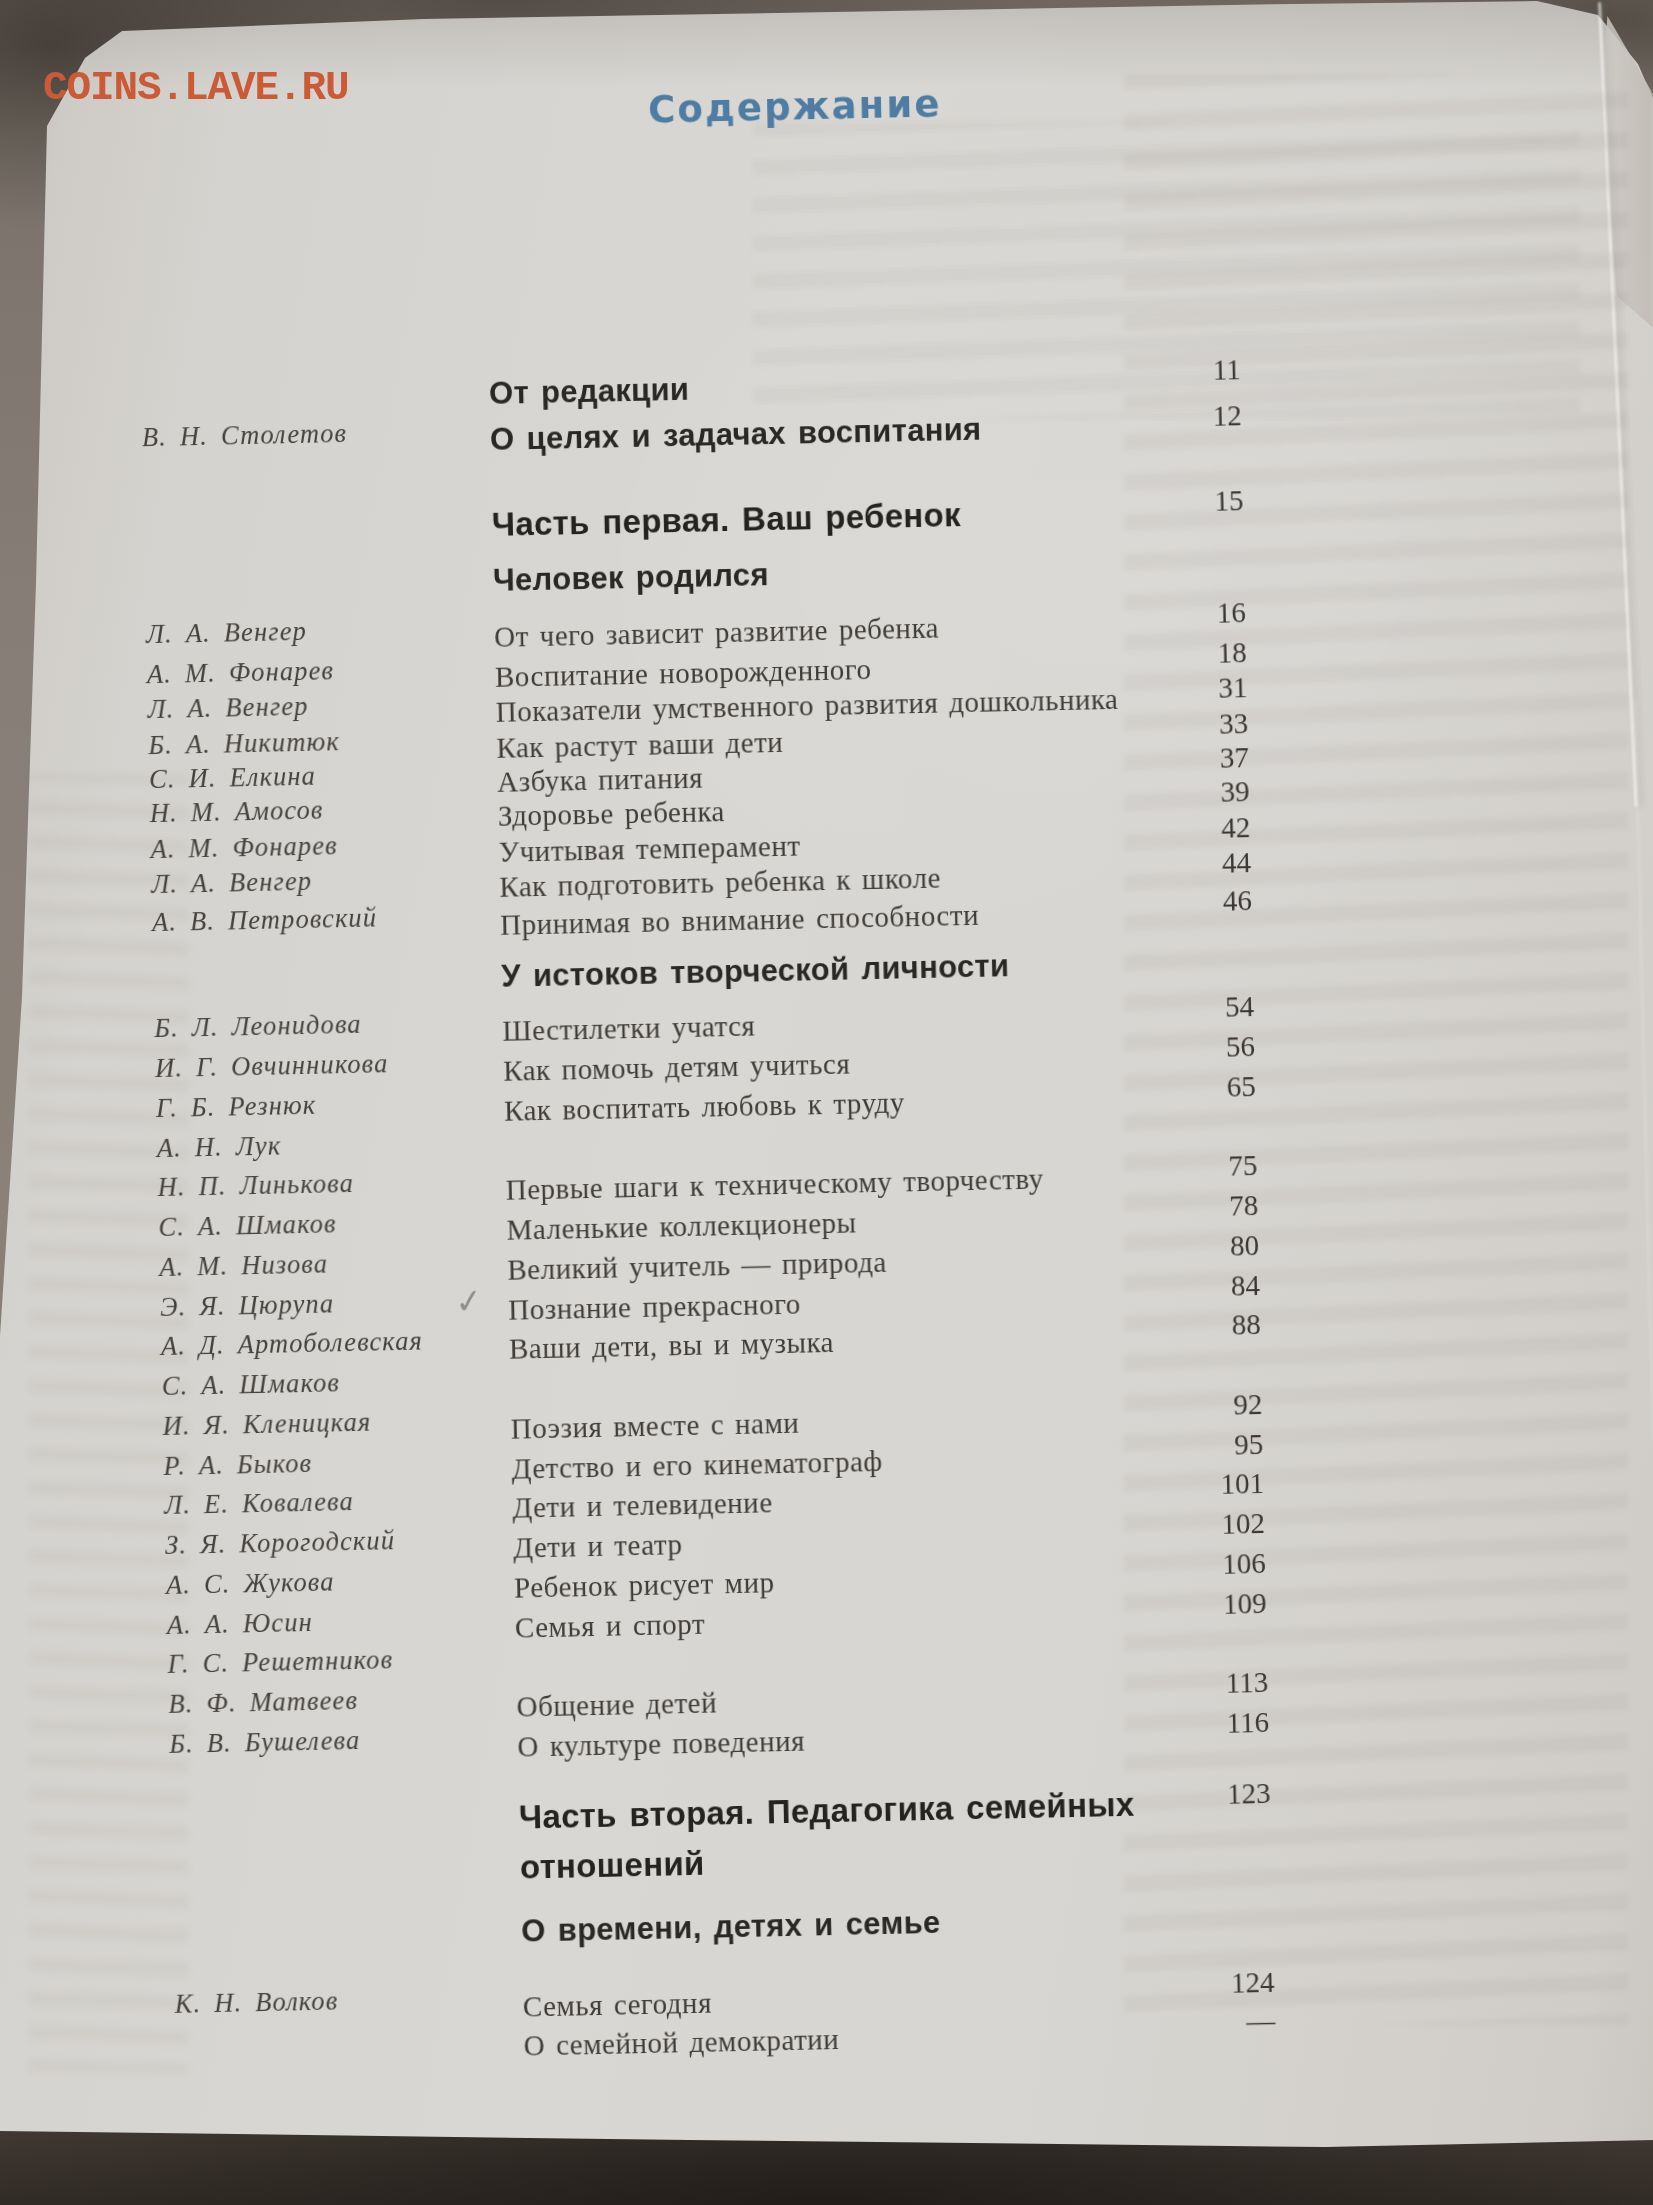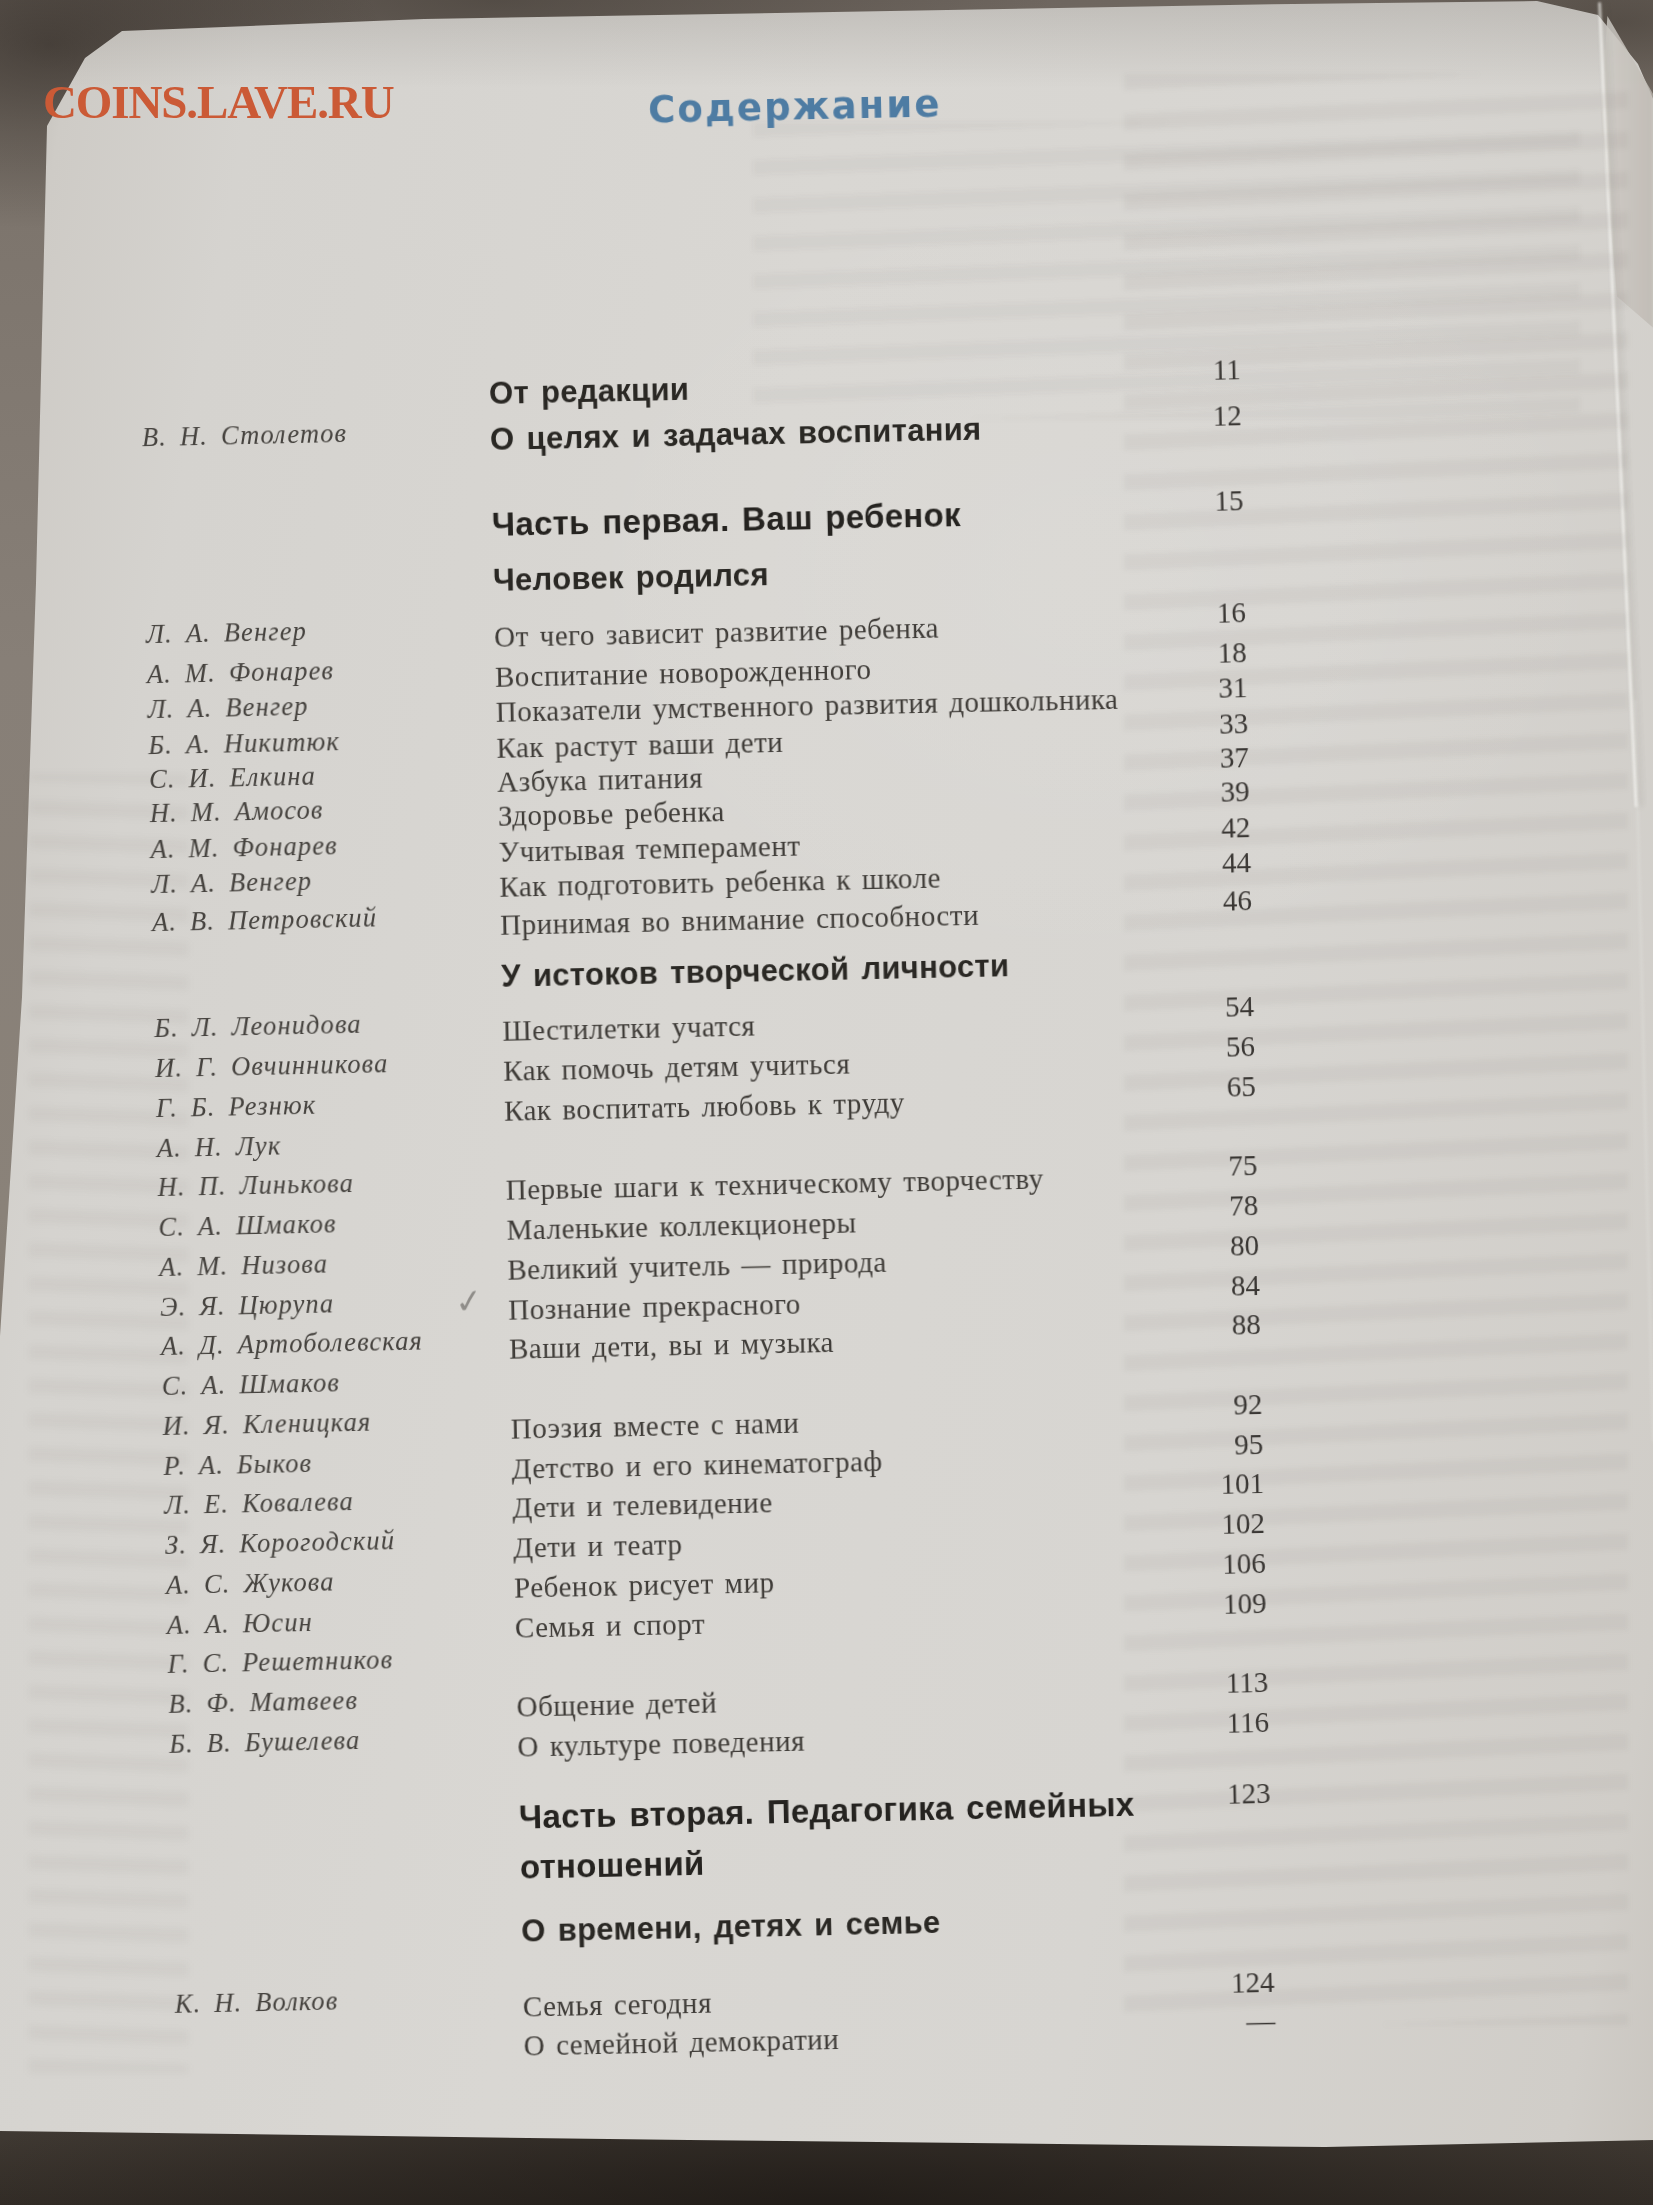--- a/index.html
+++ b/index.html
@@ -64,22 +64,22 @@
     letter-spacing:0.5px;word-spacing:3.2px;line-height:50px;}
   .toc-row.section .title{font-family:"Liberation Sans",sans-serif;font-weight:700;font-size:31px;color:#2a2824;letter-spacing:0.3px;}
   .toc-row.part .title{font-family:"Liberation Sans",sans-serif;font-weight:700;font-size:33px;color:#252320;letter-spacing:0.3px;}
   .toc-row .num{position:absolute;left:1092px;width:164px;text-align:right;
     font-family:"Liberation Serif",serif;font-size:29px;color:#3a3734;}
   .toc-row .mark{position:absolute;left:451px;top:-5.3px;width:48px;
     font-family:"DejaVu Sans",sans-serif;font-size:33px;color:#8f8d89;
     transform:rotate(-6deg);}
   .title .line2{display:block;}
   
-  .watermark{position:absolute;left:43px;top:75px;
-    font-family:Liberation Serif, serif;font-weight:bold;font-size:47px;letter-spacing:-1.1px;
+  .watermark{position:absolute;left:43px;top:65px;
+    font-family:Liberation Mono, monospace;font-weight:bold;font-size:41px;letter-spacing:-1.1px;
     color:#cb5a36;white-space:nowrap;}
 </style>
 </head>
 <body>
 
 <div class="scene">
   <div class="bg-shade"></div>
   <div class="page-sheet"></div>
   <div class="stack-edge"></div>
   <div class="crease-line"></div>

